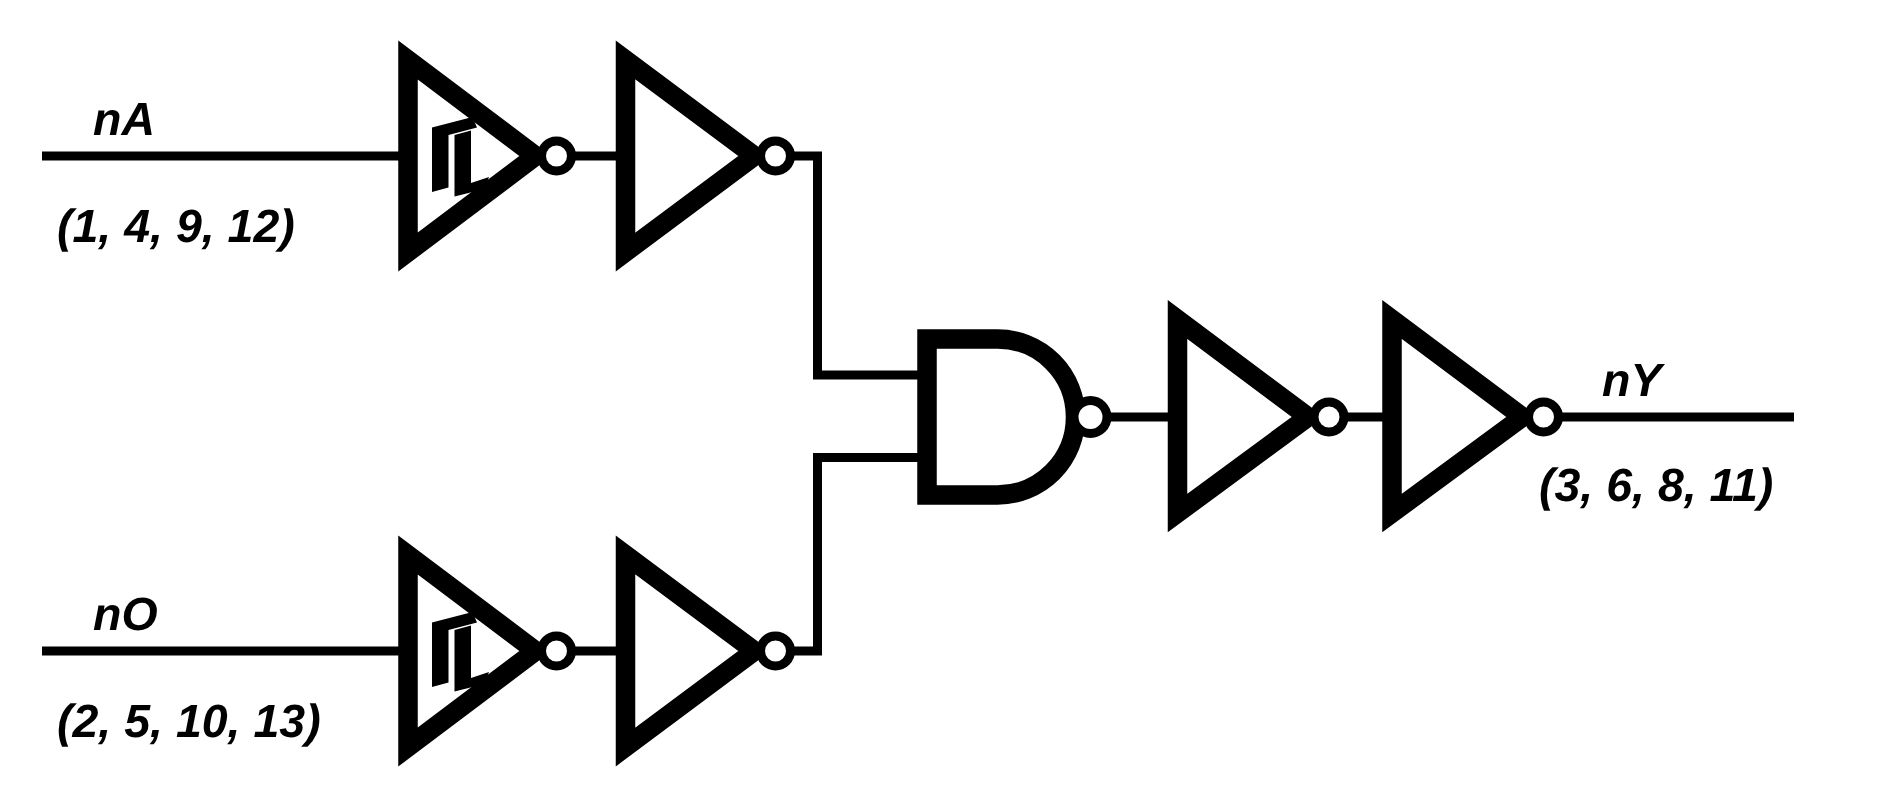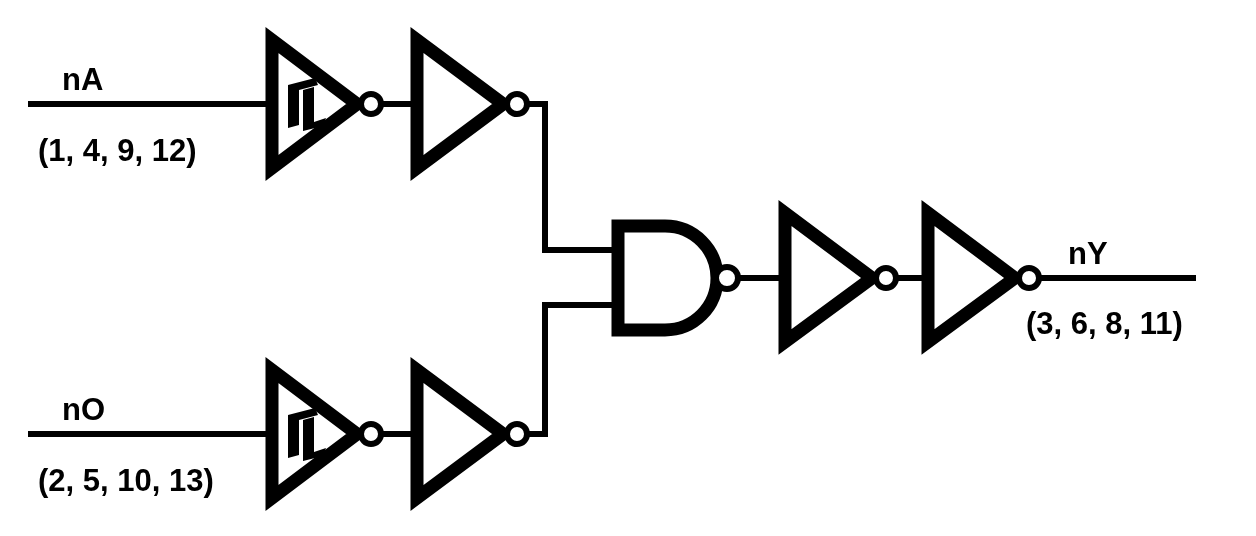--- a/index.html
+++ b/index.html
@@ -9,20 +9,21 @@
   }
   body {
     font-family: "Liberation Sans", sans-serif;
   }
   #schematic-root {
     position: relative;
     width: 1256px;
     height: 536px;
     background: #ffffff;
     overflow: hidden;
+    font-style: italic;
   }
   svg.schematic-canvas {
     display: block;
     width: 1256px;
     height: 536px;
   }
   .wire {
     stroke: #000000;
     stroke-width: 6;
     fill: none;

